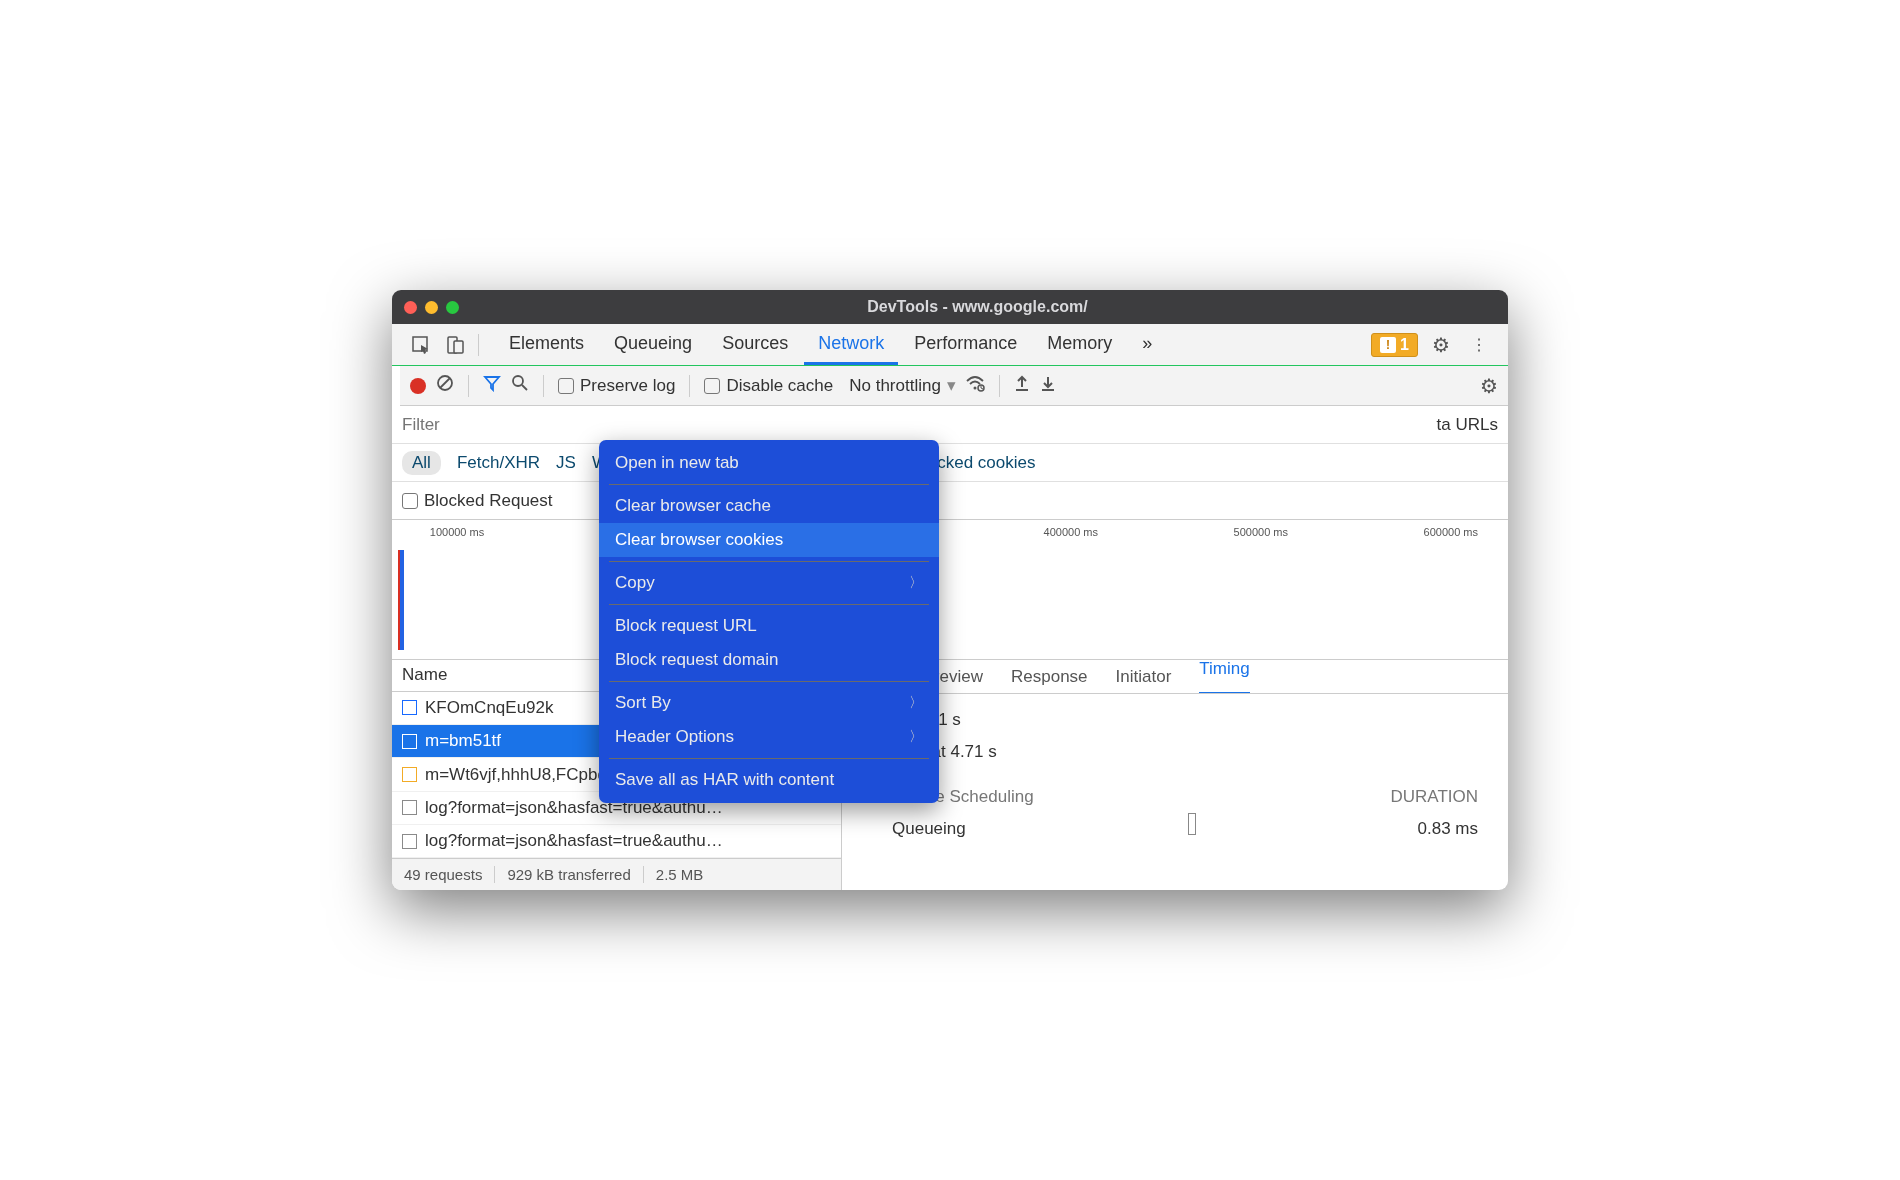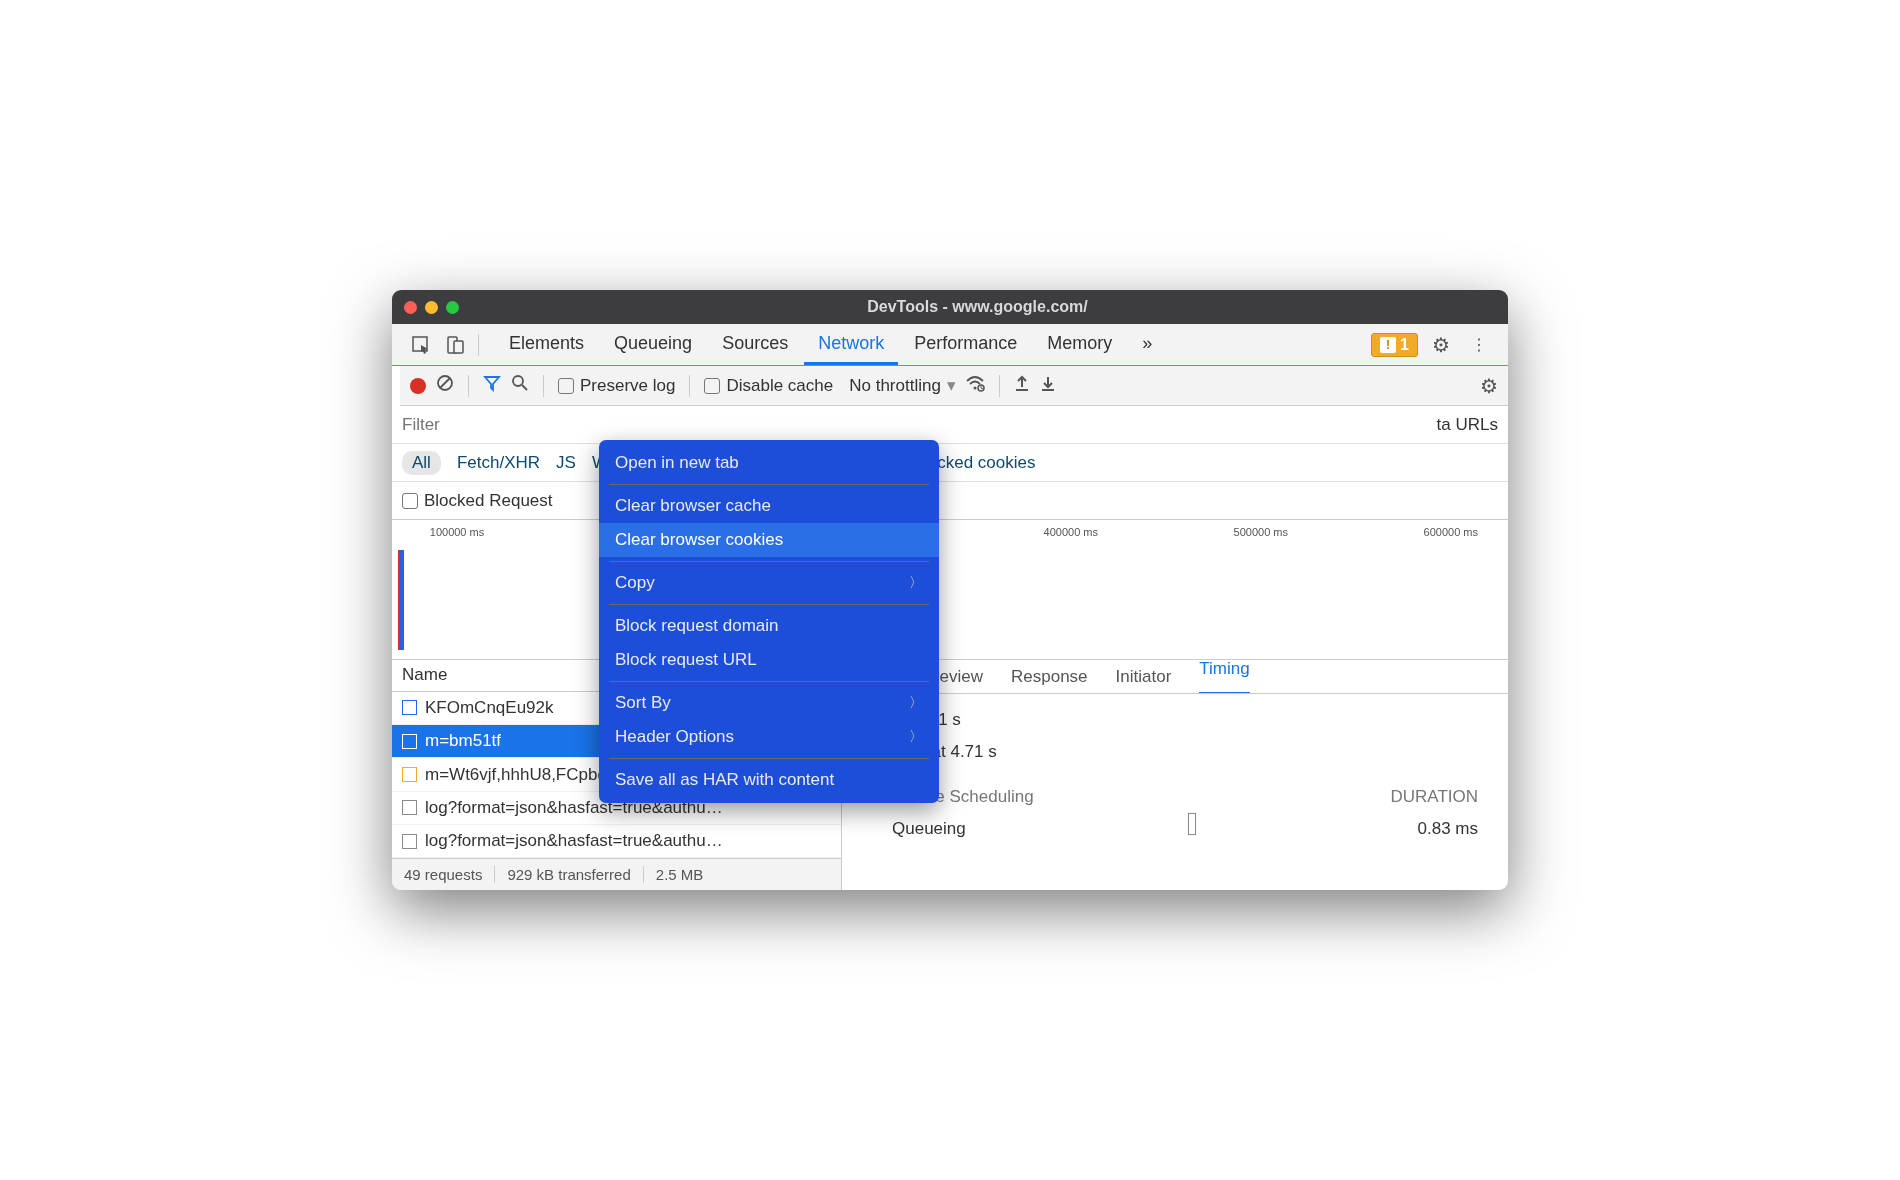--- a/index.html
+++ b/index.html
@@ -256,24 +256,24 @@
     <div class="ctxitem highlight">
         <span>Clear browser cookies</span>
       </div>
     <div class="ctxsep"></div>
     <div class="ctxitem">
         <span>Copy</span>
         <span class="chev">〉</span>
       </div>
     <div class="ctxsep"></div>
     <div class="ctxitem">
+        <span>Block request URL</span>
+      </div>
+    <div class="ctxitem">
         <span>Block request domain</span>
-      </div>
-    <div class="ctxitem">
-        <span>Block request URL</span>
       </div>
     <div class="ctxsep"></div>
     <div class="ctxitem">
         <span>Sort By</span>
         <span class="chev">〉</span>
       </div>
     <div class="ctxitem">
         <span>Header Options</span>
         <span class="chev">〉</span>
       </div>

